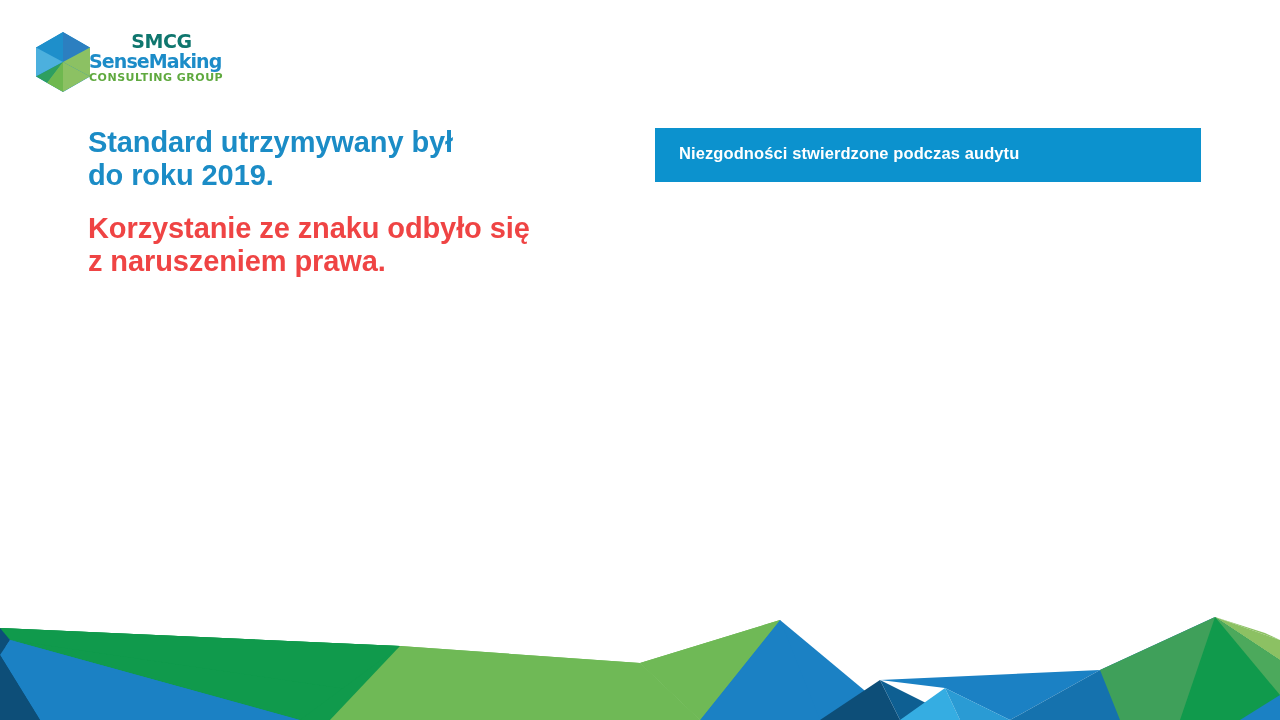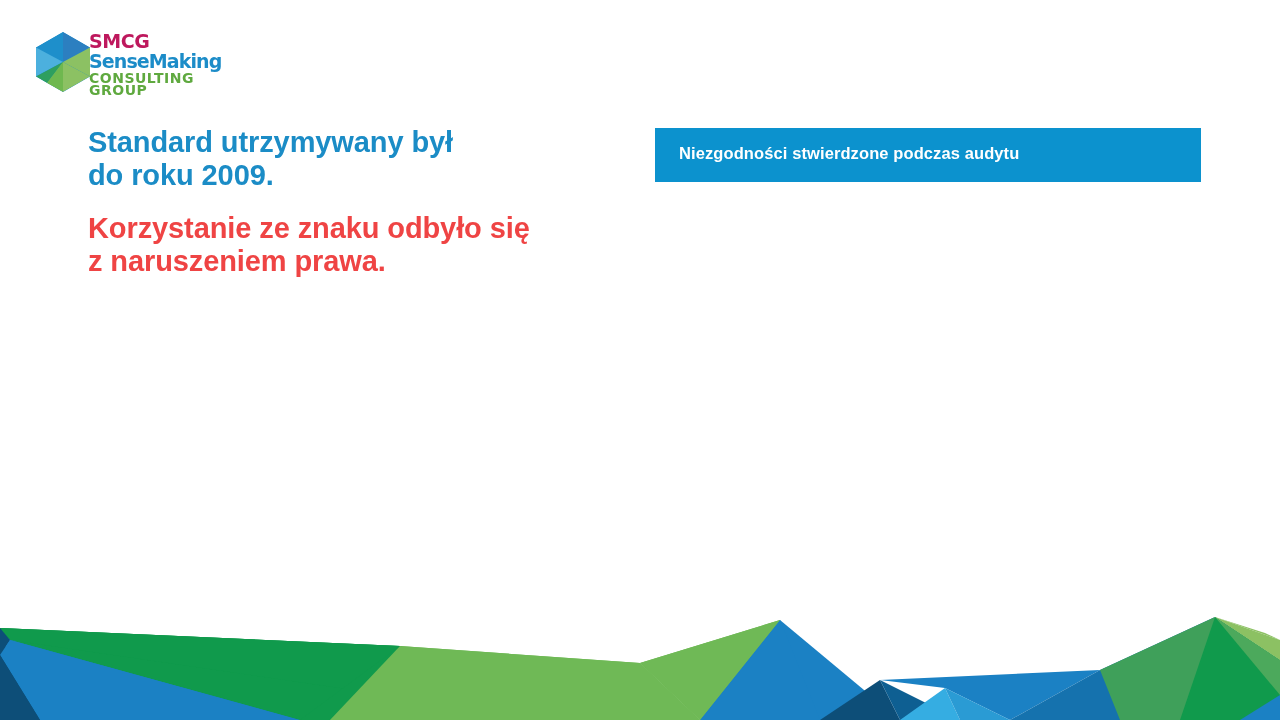--- a/index.html
+++ b/index.html
@@ -35,34 +35,35 @@
     position: absolute;
     left: 56px;
     top: 1px;
     width: 145px;
     height: 58px;
   }
   .logo-line1 {
     font-size: 19px;
     font-weight: bold;
     letter-spacing: -0.4px;
-    color: #be185d;
+    color: #0f766e;
     line-height: 19px;
     font-family: "DejaVu Sans", sans-serif;
+    text-align: center;
   }
   .logo-line2 {
     font-size: 19px;
     font-weight: bold;
     letter-spacing: -0.9px;
     color: #1C8CC8;
     line-height: 21px;
     font-family: "DejaVu Sans", sans-serif;
   }
   .logo-line3 {
-    font-size: 14px;
+    font-size: 11px;
     font-weight: bold;
     letter-spacing: 0.5px;
     color: #5FA93F;
     line-height: 12px;
     font-family: "DejaVu Sans", sans-serif;
   }
 
   
   #body-text {
     position: absolute;
@@ -151,21 +152,21 @@
     </div>
     <div id="logo-text">
       <div class="logo-line1">SMCG</div>
       <div class="logo-line2">SenseMaking</div>
       <div class="logo-line3">CONSULTING GROUP</div>
     </div>
   </div>
 
   <div id="body-text">
     <p class="para">Standard utrzymywany był
-do roku 2009.</p>
+do roku 2019.</p>
     <p class="para red">Korzystanie ze znaku odbyło się
 z naruszeniem prawa.</p>
   </div>
 
   <div id="banner">
     <div id="banner-label">Niezgodności stwierdzone podczas audytu</div>
   </div>
 
   <div id="deco">
     <svg width="1280" height="160" viewBox="0 0 1280 160" xmlns="http://www.w3.org/2000/svg" preserveAspectRatio="none">

